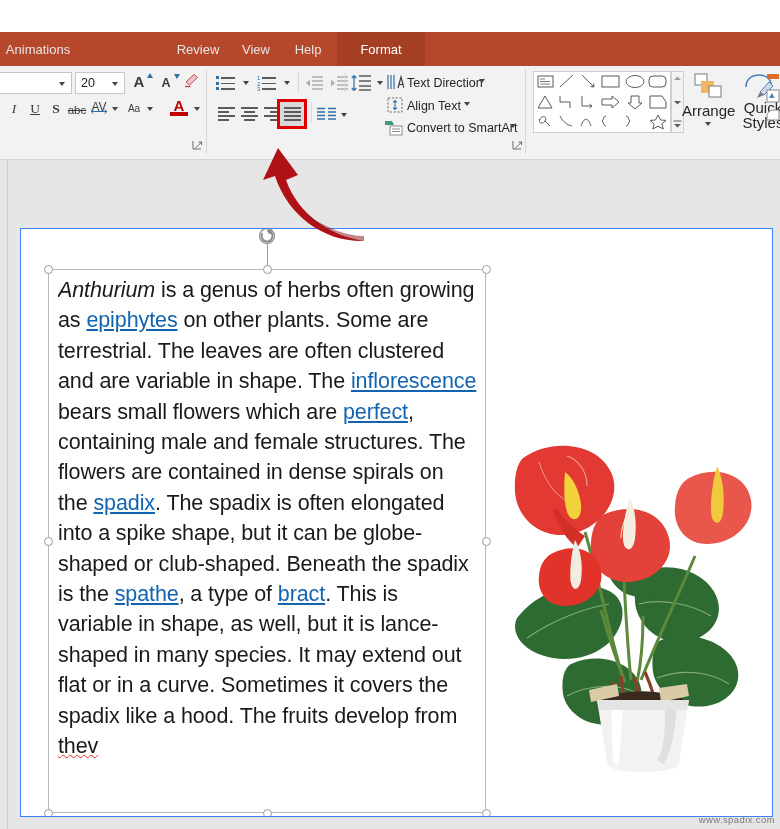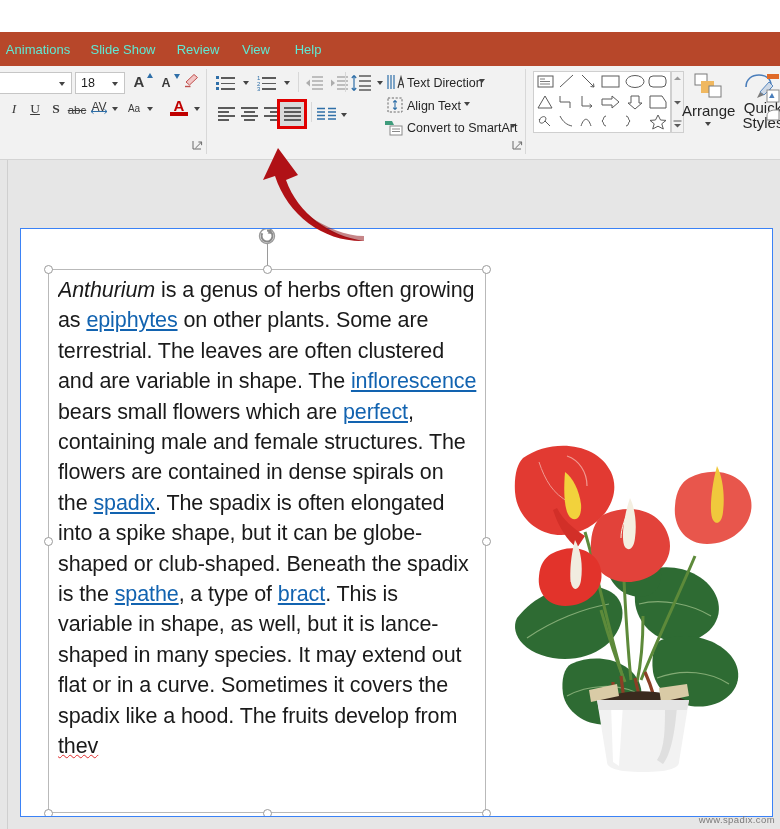--- a/index.html
+++ b/index.html
@@ -28,21 +28,21 @@
     white-space: nowrap;
   }
 
   
   .tabbar {
     position: absolute; left: 0; top: 32px; width: 780px; height: 34px;
     background: #b7472a;
   }
   .tab {
     position: absolute; top: 0; height: 34px;
-    color: #5eead4; font-size: 13px; line-height: 35px;
+    color: #e5e5e5; font-size: 13px; line-height: 35px;
     text-align: center; white-space: nowrap; cursor: default;
   }
   .tab.ctx-active { background: #a53f24; color: #ffffff; }
   .tellme {
     position: absolute; top: 0; height: 34px; left: 434px;
     color: #ffffff; font-size: 12.5px; line-height: 35px; white-space: nowrap;
   }
   .bulb {
     position: absolute; left: 459px; top: 38px; width: 18px; height: 20px;
   }
@@ -184,42 +184,42 @@
   }
 </style>
 </head>
 <body>
 
 <div id="app">
 
 
   <div class="tabbar">
     <div class="tab" style="left:4px;width:68px;">Animations</div>
-    <div class="tab" style="left:84px;width:78px;">Slide Show</div>
     <div class="tab" style="left:172px;width:52px;">Review</div>
     <div class="tab" style="left:236px;width:40px;">View</div>
     <div class="tab" style="left:288px;width:40px;">Help</div>
+    <div class="tab ctx-active" style="left:337px;width:88px;">Format</div>
 
     <svg class="bulb" viewBox="0 0 18 20">
       <path d="M9 2.2c-2.7 0-4.7 2-4.7 4.5 0 1.8 1 2.8 1.7 3.8.4.6.6 1 .6 1.6h4.8c0-.6.2-1 .6-1.6.7-1 1.7-2 1.7-3.8C13.7 4.2 11.7 2.2 9 2.2z" fill="none" stroke="#ffffff" stroke-width="1.2"></path>
       <path d="M6.7 14.2h4.6M7.3 16.3h3.4" stroke="#ffffff" stroke-width="1.2" fill="none"></path>
     </svg>
   </div>
 
   <div class="ribbon">
 
     <div class="ribbon-sep" style="left:206px;"></div>
     <div class="ribbon-sep" style="left:525px;"></div>
 
     <div class="combo" style="left:-78px;top:6px;width:150px;">
       <span class="val"></span>
       <span class="caret cv"></span>
     </div>
     <div class="combo" style="left:75px;top:6px;width:50px;">
-      <span class="val">18</span>
+      <span class="val">20</span>
       <span class="caret cv"></span>
     </div>
 
     <div class="fbtn" style="left:128px;top:5px;font-size:15px;font-weight:bold;">A</div>
     <svg style="position:absolute;left:146px;top:6px;width:8px;height:8px;" viewBox="0 0 8 8">
       <path d="M1 6 L4 1 L7 6 Z" fill="#2f6fa8"></path>
     </svg>
     <div class="fbtn" style="left:155px;top:6px;font-size:12.5px;font-weight:bold;">A</div>
     <svg style="position:absolute;left:173px;top:6px;width:8px;height:8px;" viewBox="0 0 8 8">
       <path d="M1 2 L7 2 L4 7 Z" fill="#2f6fa8"></path>

